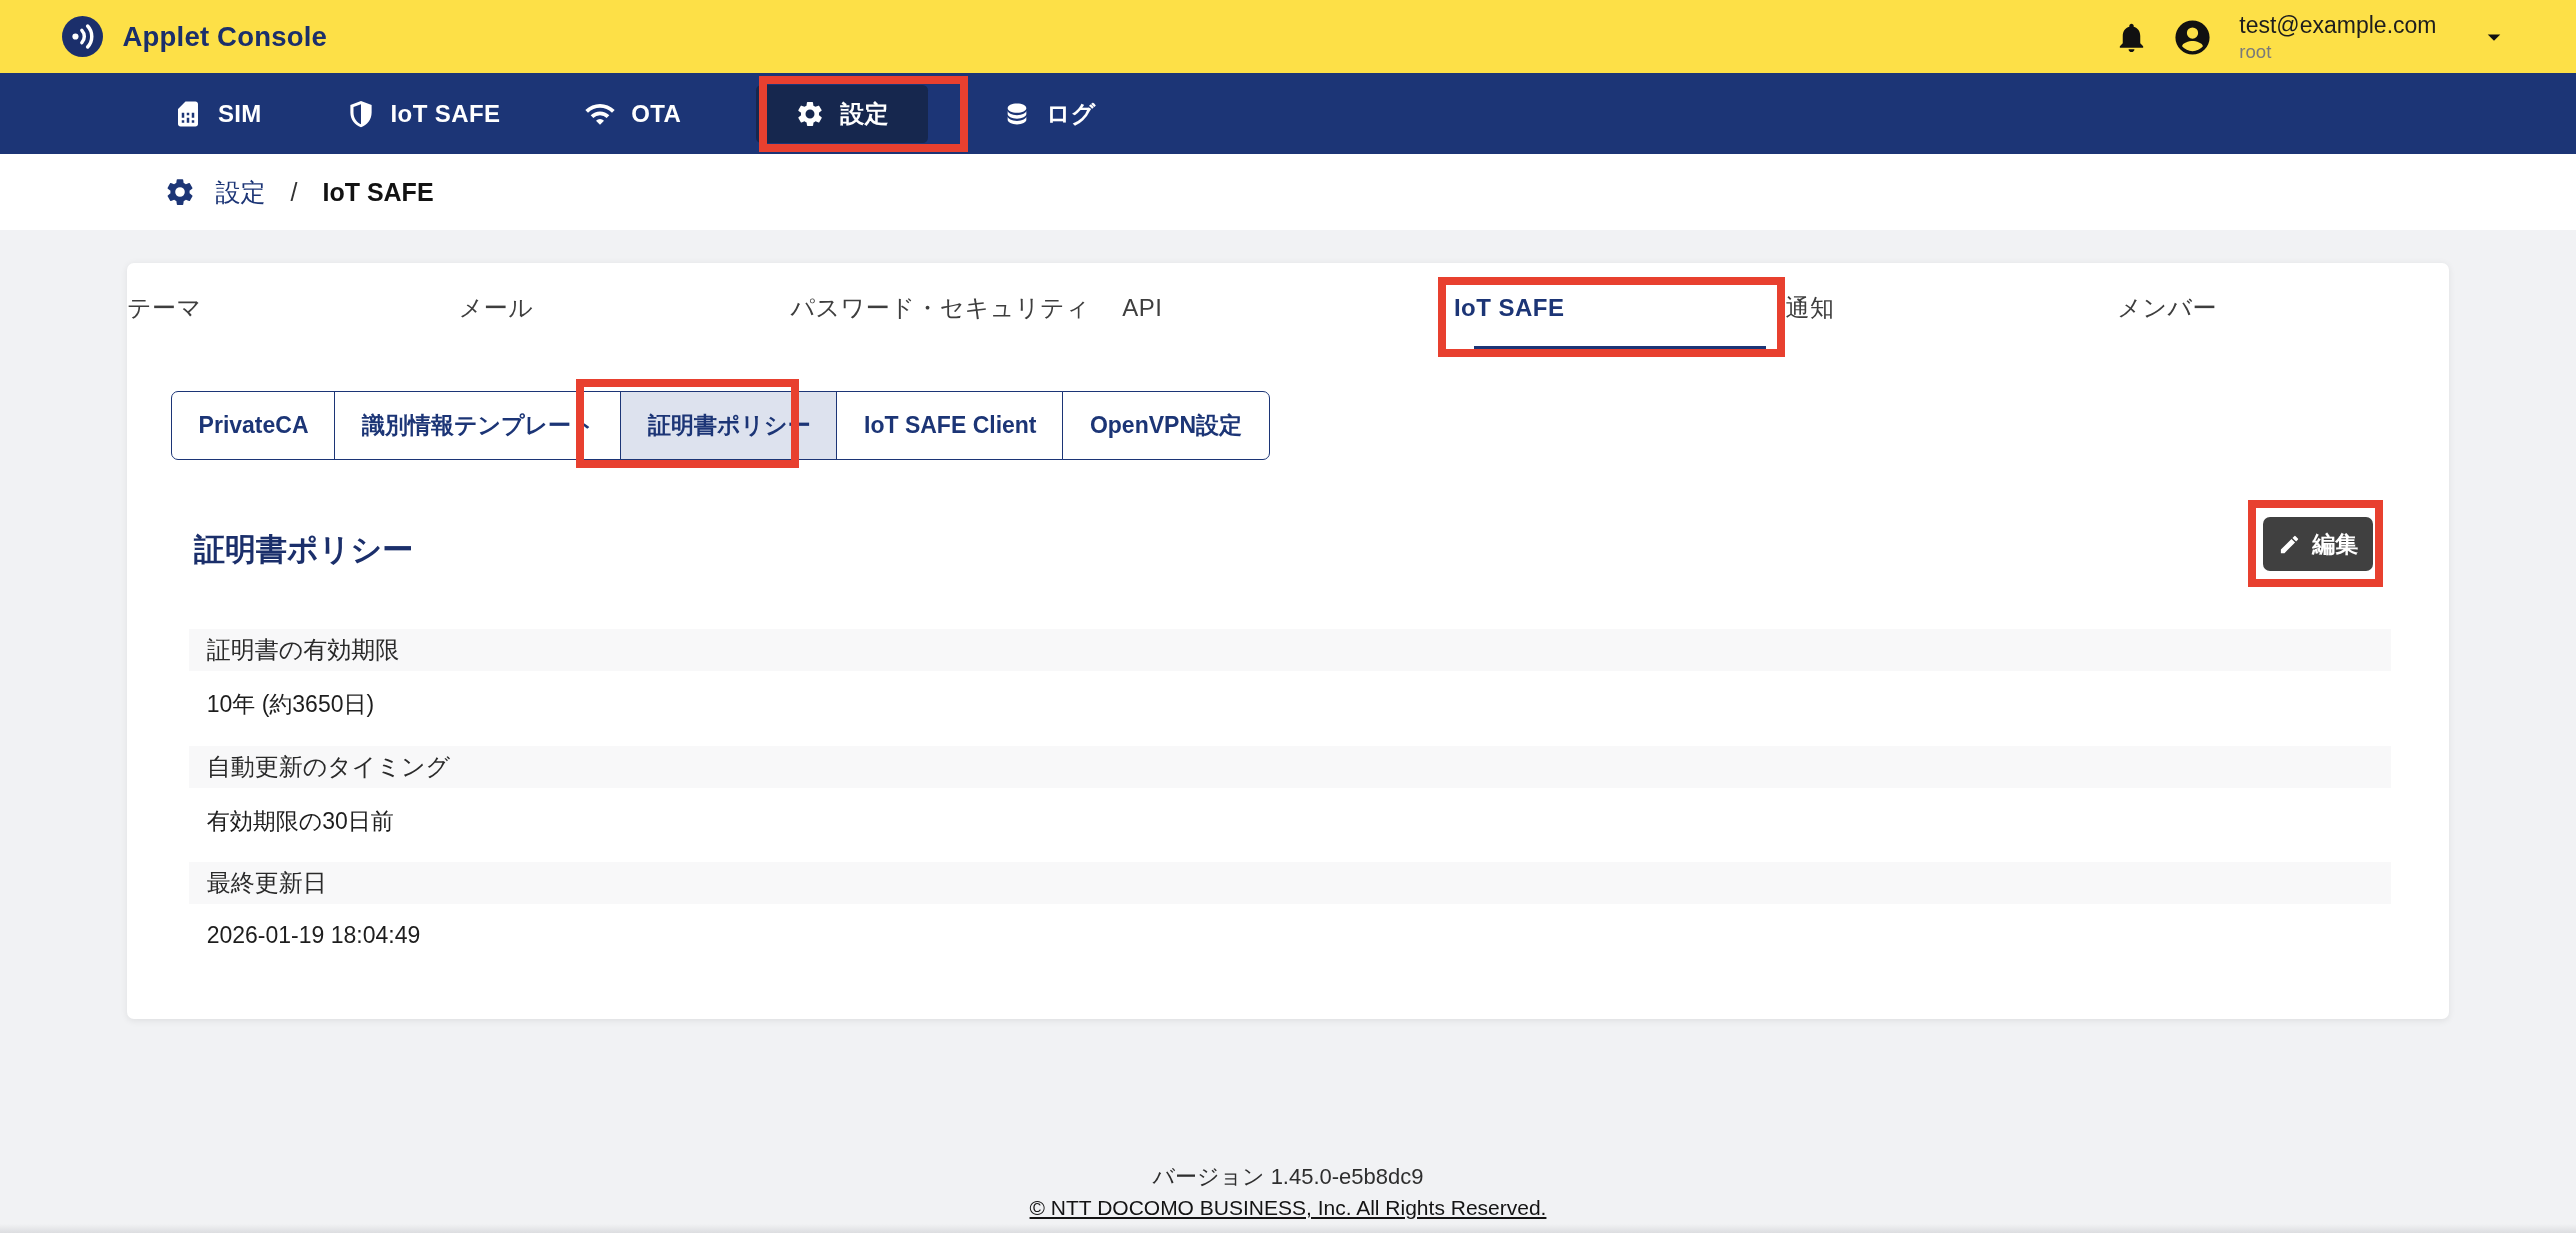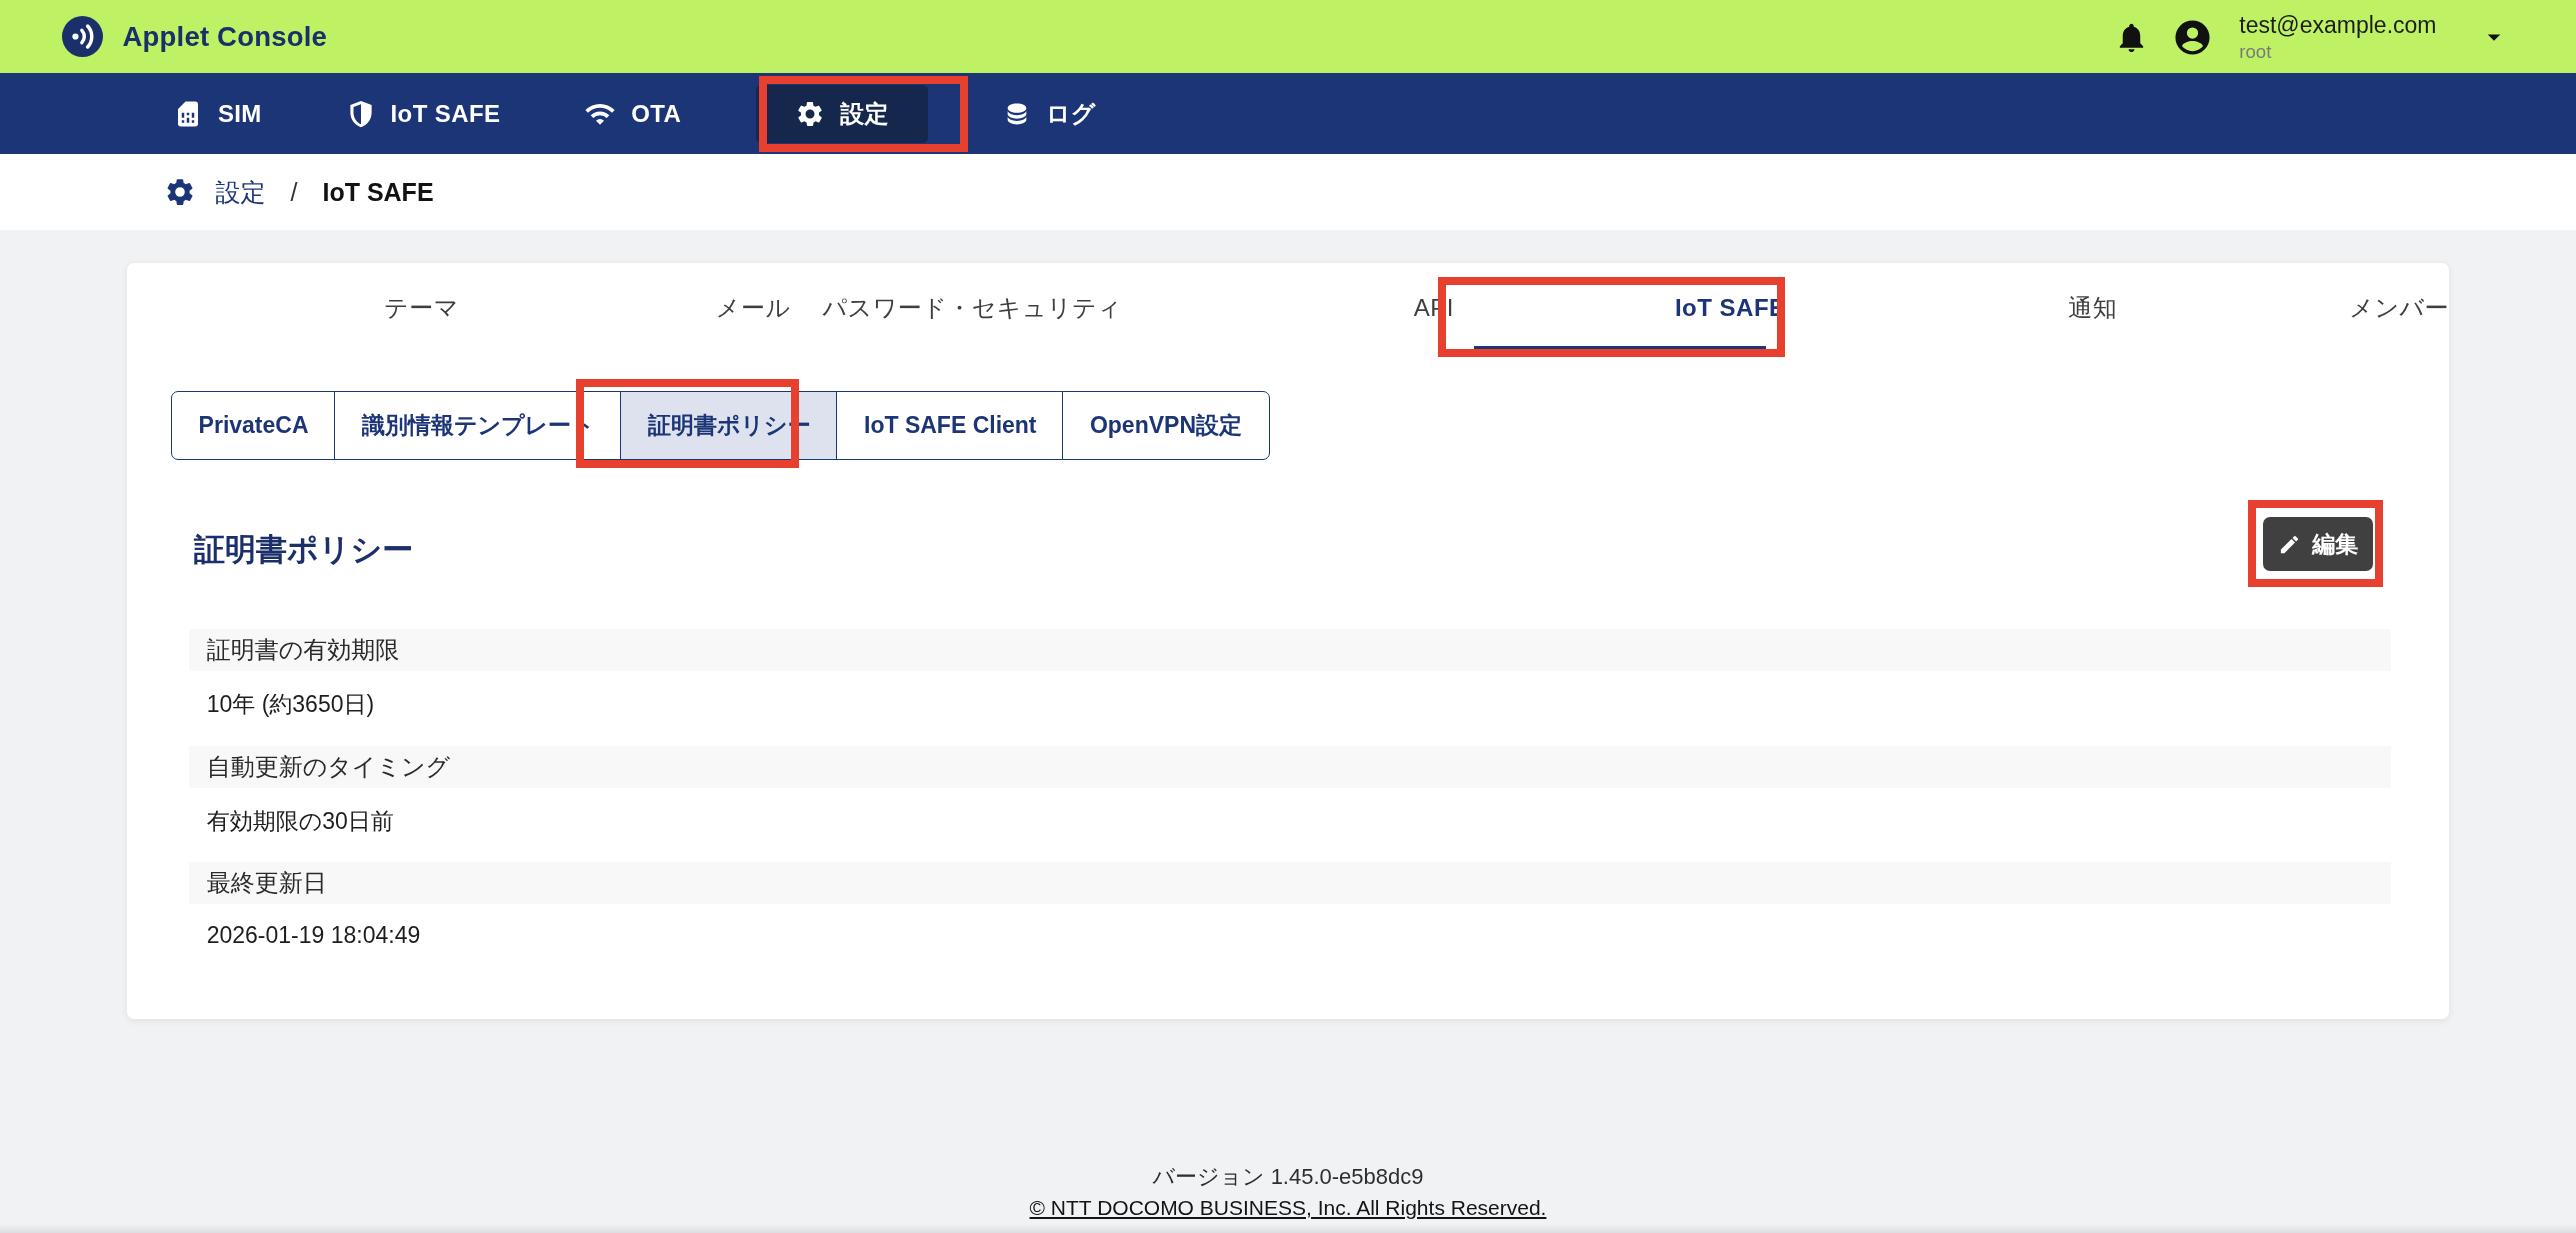--- a/index.html
+++ b/index.html
@@ -9,21 +9,21 @@
     font-family:"Liberation Sans","DejaVu Sans",sans-serif;
     background:#f1f2f4;
     overflow:hidden;
     color:#1f1f1f;
   }
   svg { display:block; }
 
   
   .topbar {
     position:absolute; left:0; top:0; width:2576px; height:73px;
-    background:#bef264; display:flex; align-items:center;
+    background:#fde047; display:flex; align-items:center;
   }
   .brand { display:flex; align-items:center; gap:19.5px; margin-left:62px; cursor:pointer; }
   .logo-circle { width:41px; height:41px; }
   .brand-title { font-size:27.5px; font-weight:bold; color:#1b2f6b; letter-spacing:0.2px; }
   .topbar-right {
     position:absolute; right:67px; top:0; height:74px;
     display:flex; align-items:center; gap:23px;
   }
   .icon-btn { color:#111; cursor:pointer; }
   .user-block { display:flex; flex-direction:column; line-height:1.15; margin-left:3.5px; }
@@ -58,21 +58,21 @@
   
   .card {
     position:absolute; left:127px; top:263px; width:2322px; height:756px;
     background:#ffffff; border-radius:7px;
     box-shadow:0 1.8px 7px rgba(0,0,0,0.08);
   }
 
   
   .tabs { position:absolute; left:0; top:0; width:2322px; height:90px; display:flex; }
   .tab {
-    flex:1 1 0; display:flex; align-items:center; justify-content:flex-end;
+    flex:1 1 0; display:flex; align-items:center; justify-content:flex-start;
     position:relative; font-size:24px; font-weight:500; color:#3e3e3e;
     letter-spacing:0.5px; cursor:pointer;
   }
   .tab.active { color:#1c3576; font-weight:bold; }
   .tab.active .tab-indicator {
     position:absolute; bottom:1.8px; left:50%; transform:translateX(-50%);
     width:292px; height:5.3px; background:#1c3576;
   }
 
   

